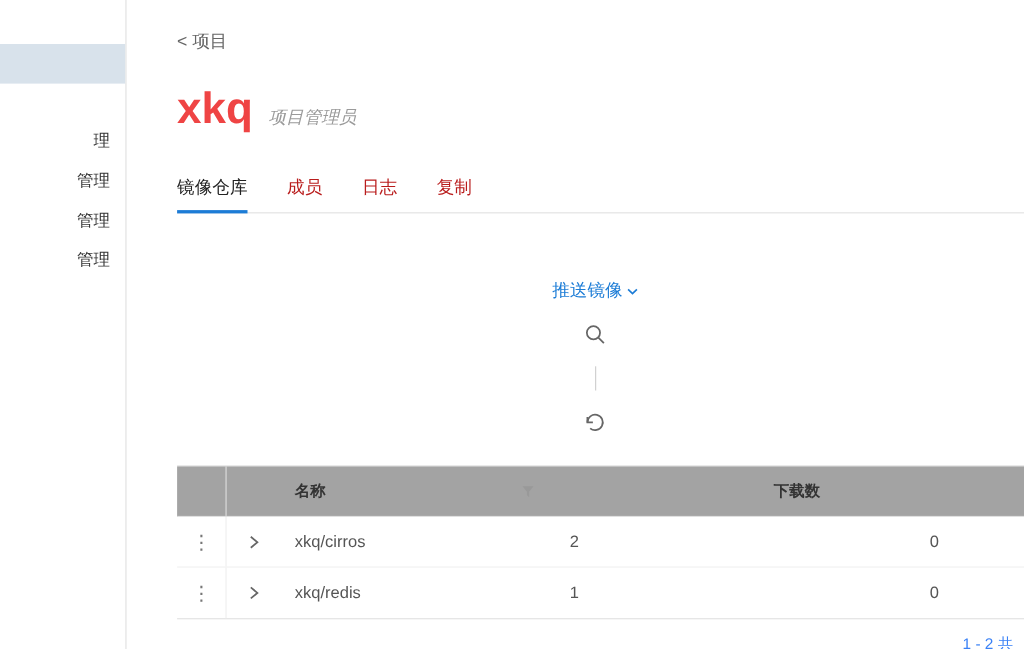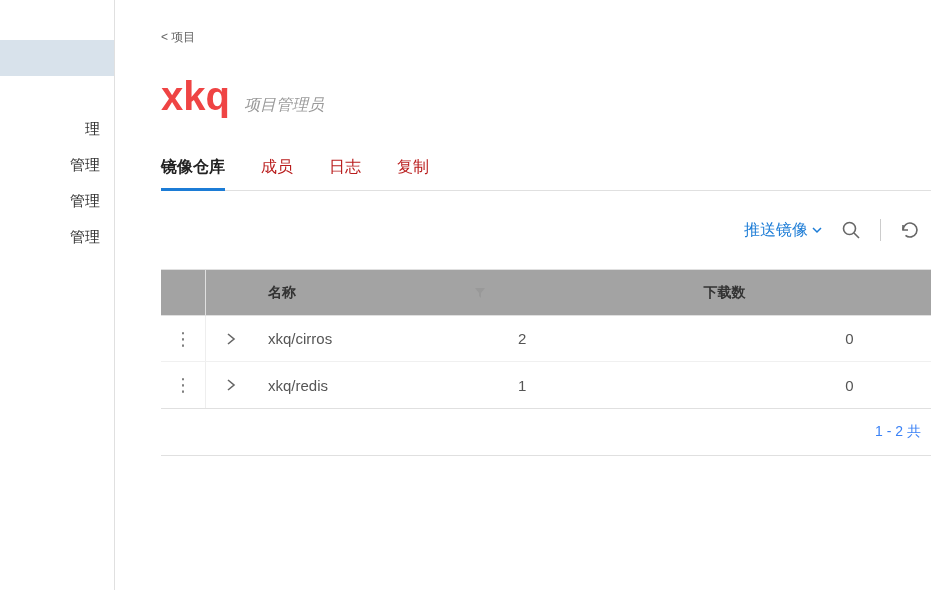--- a/index.html
+++ b/index.html
@@ -38,21 +38,21 @@
     .sidebar-spacer { height: 35px; }
 
     .main {
       flex: 1;
       padding: 28px 0 0 46px;
       overflow: hidden;
       position: relative;
     }
     .breadcrumb {
       color: #666;
-      font-size: 12px;
+      font-size: 16px;
       margin-bottom: 28px;
       cursor: pointer;
       display: inline-block;
     }
     .page-title-row {
       display: flex;
       align-items: baseline;
       gap: 14px;
       margin-bottom: 38px;
     }
@@ -74,30 +74,31 @@
     }
     .tab {
       padding-bottom: 10px;
       font-size: 16px;
       color: #b91c1c;
       cursor: pointer;
       margin-bottom: -1px;
     }
     .tab.active {
       color: #222;
-      font-weight: 700;
+      font-weight: 400;
       border-bottom: 3px solid #1c7cd6;
     }
     .toolbar {
       display: flex;
       justify-content: flex-end;
       align-items: center;
       gap: 18px;
-      margin-top: 28px;
+      margin-top: 60px;
       padding-right: 10px;
+      flex-direction: column;
     }
     .push-btn {
       color: #1c7cd6;
       font-size: 16px;
       cursor: pointer;
       display: flex;
       align-items: center;
       gap: 4px;
     }
     .icon-btn {

